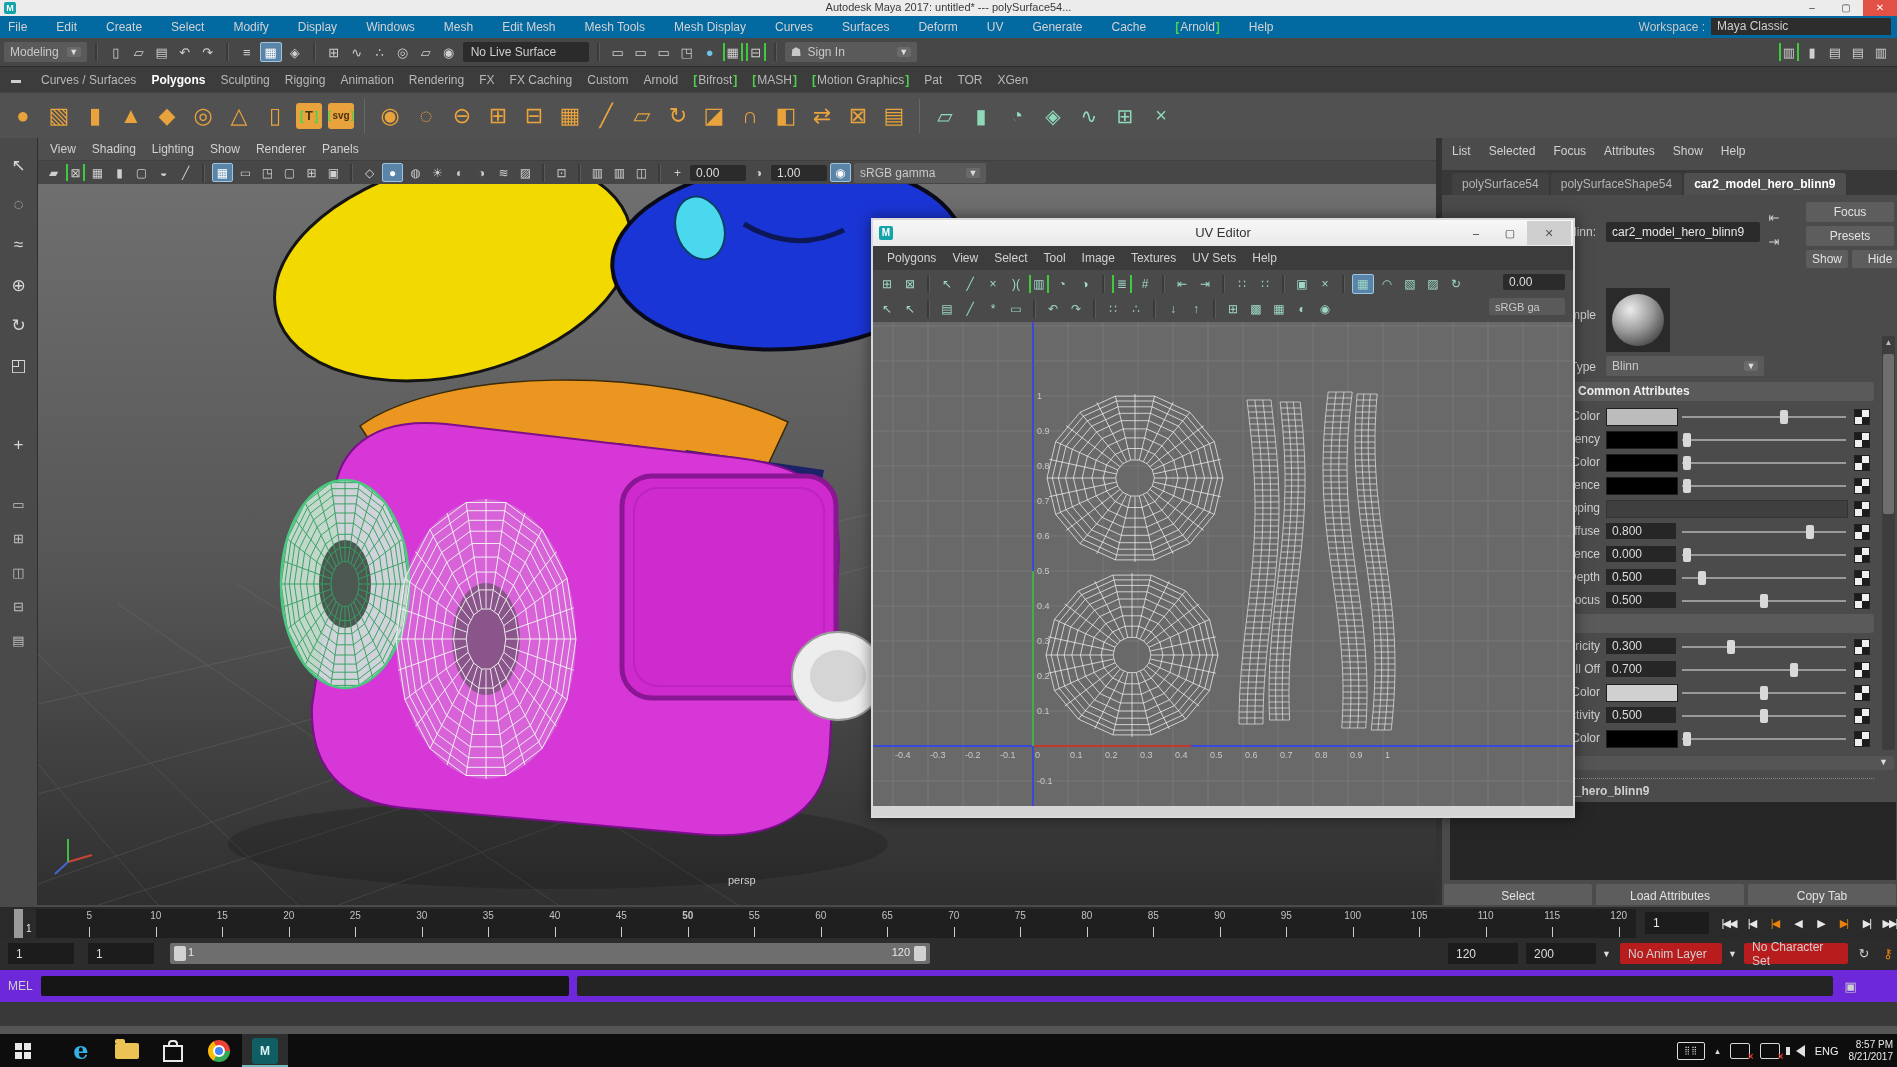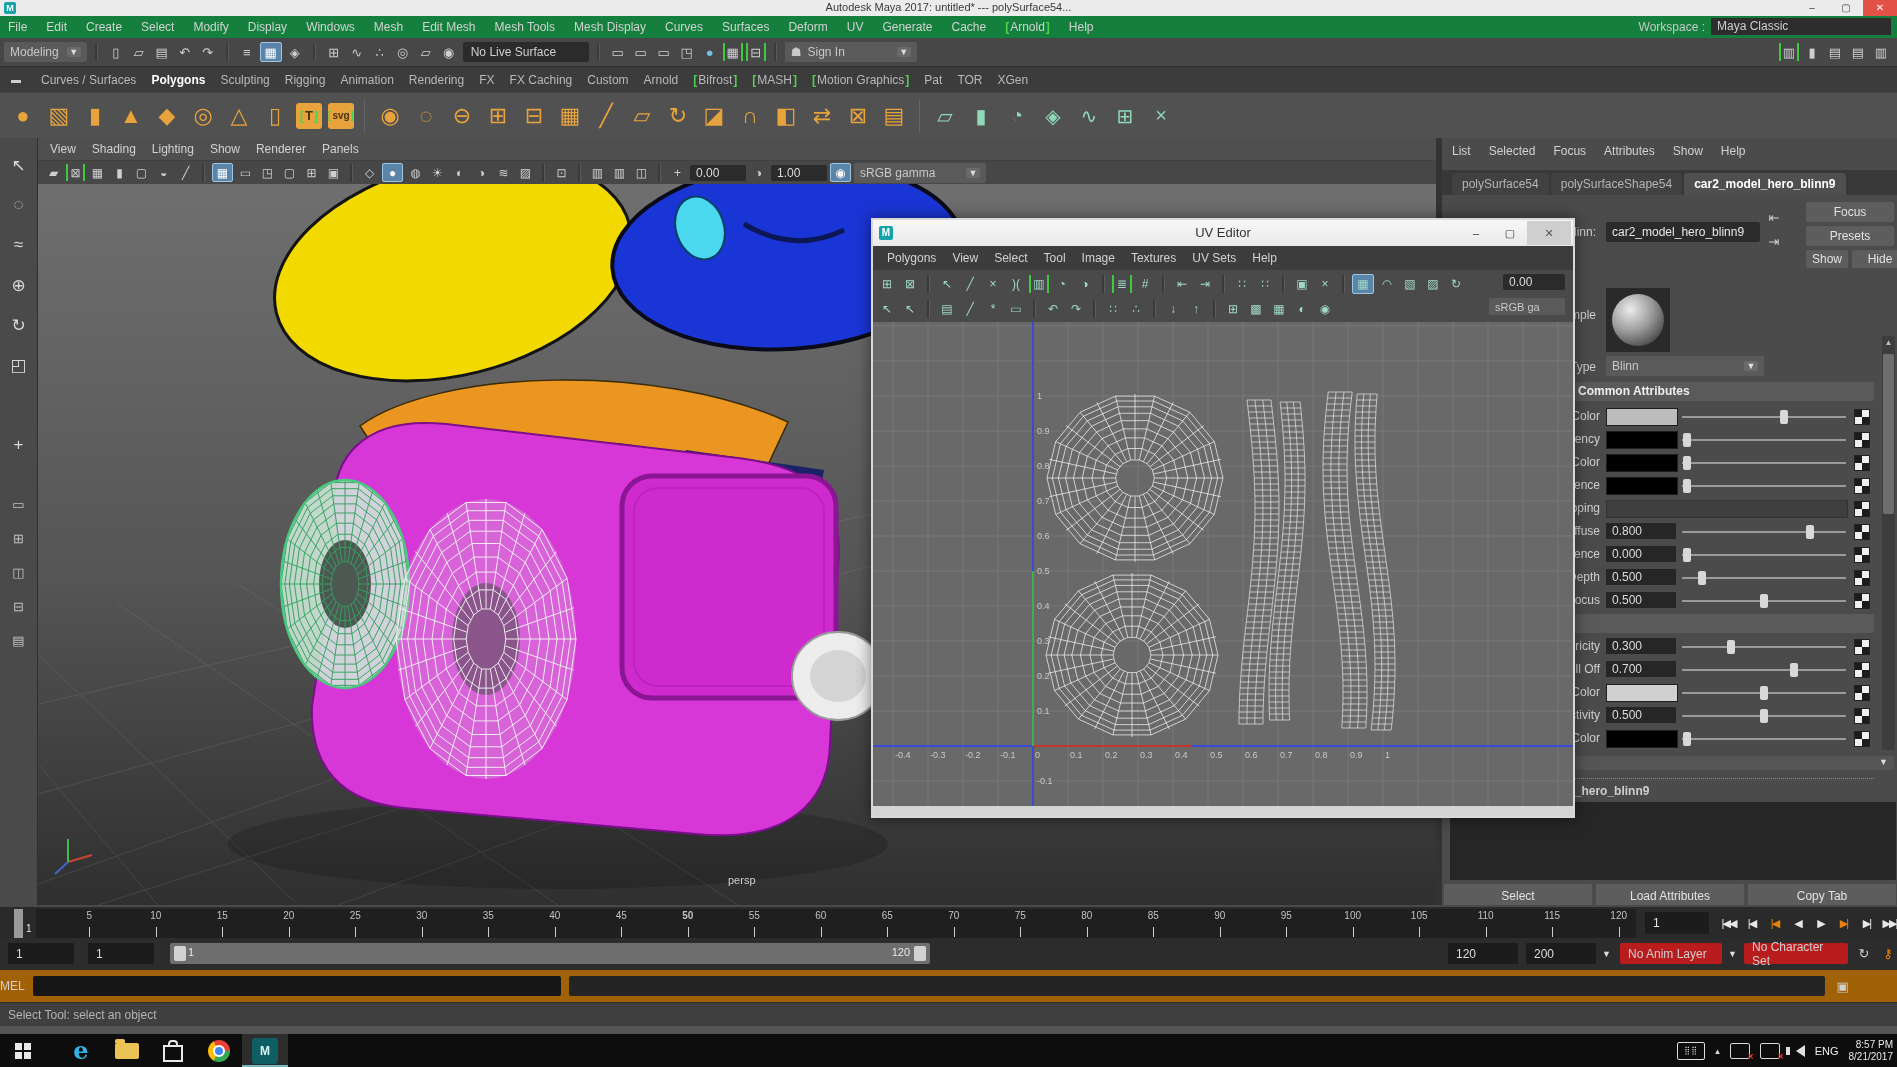--- a/index.html
+++ b/index.html
@@ -9,22 +9,22 @@
   .row{display:flex;align-items:center}
   
   #titlebar{left:0;top:0;width:1897px;height:16px;background:#ececec;color:#3a3a3a;font-size:11px}
   #titlebar .mbadge{position:absolute;left:4px;top:2px;width:12px;height:12px;background:#14a3a8;color:#fff;
         font-size:9px;font-weight:bold;text-align:center;line-height:12px;border-radius:2px}
   #win-title{position:absolute;left:0;right:0;text-align:center;top:1px}
   .winbtns{position:absolute;right:0;top:0;display:flex;height:16px}
   .wb{width:34px;text-align:center;font-size:10px;line-height:15px;color:#444}
   .wb.close{background:#e25145;color:#fff}
   
-  #menubar{left:0;top:16px;width:1897px;height:22px;background:#15803d;display:flex;align-items:center;
-        padding-left:8px;box-sizing:border-box;gap:19px}
+  #menubar{left:0;top:16px;width:1897px;height:22px;background:#0369a1;display:flex;align-items:center;
+        padding-left:8px;box-sizing:border-box;gap:29px}
   .mitem{color:#d2d2d2;font-size:12px;white-space:nowrap}
   .brkwrap::before{content:"[";color:#4fd24f;font-weight:bold;margin-right:1px}
   .brkwrap::after{content:"]";color:#4fd24f;font-weight:bold;margin-left:1px}
   #workspace{position:absolute;right:6px;top:18px;display:flex;align-items:center;gap:6px}
   #workspace .wfield{width:168px;height:17px;background:#2d2d2d;color:#cfcfcf;padding:0 6px;line-height:17px}
   
   #statusline{left:0;top:38px;width:1897px;height:28px;background:#474747;display:flex;align-items:center;
         padding-left:4px;box-sizing:border-box;gap:4px}
   .dropdown{background:#5a5a5a;height:20px;display:flex;align-items:center;padding:0 6px;gap:8px;border-radius:2px}
   .dd-arrow{font-size:9px;color:#ddd;background:#6a6a6a;width:14px;text-align:center;border-radius:2px}
@@ -117,21 +117,21 @@
   #rangeslider{left:0;top:938px;width:1897px;height:32px;background:#2c2c2c;display:block}
   .rfield{position:absolute;top:5px;height:21px;background:#1c1c1c;color:#ddd;display:flex;align-items:center;
         padding-left:8px;box-sizing:border-box}
   #rangebar{position:absolute;left:170px;top:5px;width:760px;height:21px;background:#6e6e6e;border-radius:2px}
   .rhandle{position:absolute;top:3px;width:12px;height:15px;background:#d2d2d2;border-radius:2px}
   #rangebar .rl{position:absolute;left:18px;top:3px;color:#e8e8e8;font-size:11px}
   #rangebar .rr{position:absolute;right:20px;top:3px;color:#e8e8e8;font-size:11px}
   .rdrop{position:absolute;top:5px;height:21px;background:#b91c1c;color:#cfcfcf;display:flex;align-items:center;
         padding:0 8px;box-sizing:border-box;border-radius:2px;justify-content:space-between}
   
-  #melrow{left:0;top:970px;width:1897px;height:32px;background:#a16207;display:flex;align-items:center;box-sizing:border-box;gap:8px}
+  #melrow{left:0;top:970px;width:1897px;height:32px;background:#6d28d9;display:flex;align-items:center;padding-left:8px;box-sizing:border-box;gap:8px}
   #mel-input{width:528px;height:20px;background:#161616;border-radius:2px}
   #mel-result{width:1256px;height:20px;background:#242424;border-radius:2px}
   #helpline{left:0;top:1002px;width:1897px;height:24px;background:#3f3f3f;display:flex;align-items:center;
         padding-left:8px;box-sizing:border-box;color:#b4b4b4;border-top:1px solid #2e2e2e}
   #bottomedge{left:0;top:1026px;width:1897px;height:8px;background:#555}
   
   #taskbar{left:0;top:1034px;width:1897px;height:33px;background:#0d0d0d;display:flex;align-items:center}
   .tb-slot{width:46px;height:33px;display:flex;align-items:center;justify-content:center}
   .tb-slot.active{background:#2d2d2d;box-shadow:inset 0 -2px 0 #76b9bd}
   .winlogo{display:grid;grid-template-columns:7px 7px;grid-template-rows:7px 7px;gap:2px}
@@ -803,23 +803,20 @@
     <span class="ticon abs" style="left:1878px;top:6px;color:#e8820d">⚷</span>
   </div>
 
   <div id="melrow" class="abs">
     <span style="color:#cfcfcf">MEL</span>
     <div id="mel-input"></div>
     <div id="mel-result"></div>
     <span class="ticon">▣</span>
   </div>
 
-  <div id="helpline" class="abs">
-    <span>Select Tool: select an object</span>
-  </div>
 
   <div id="bottomedge" class="abs"></div>
 
   <div id="taskbar" class="abs">
     <div class="tb-slot">
         <span class="winlogo">
           <span></span>
           <span></span>
           <span></span>
           <span></span>

